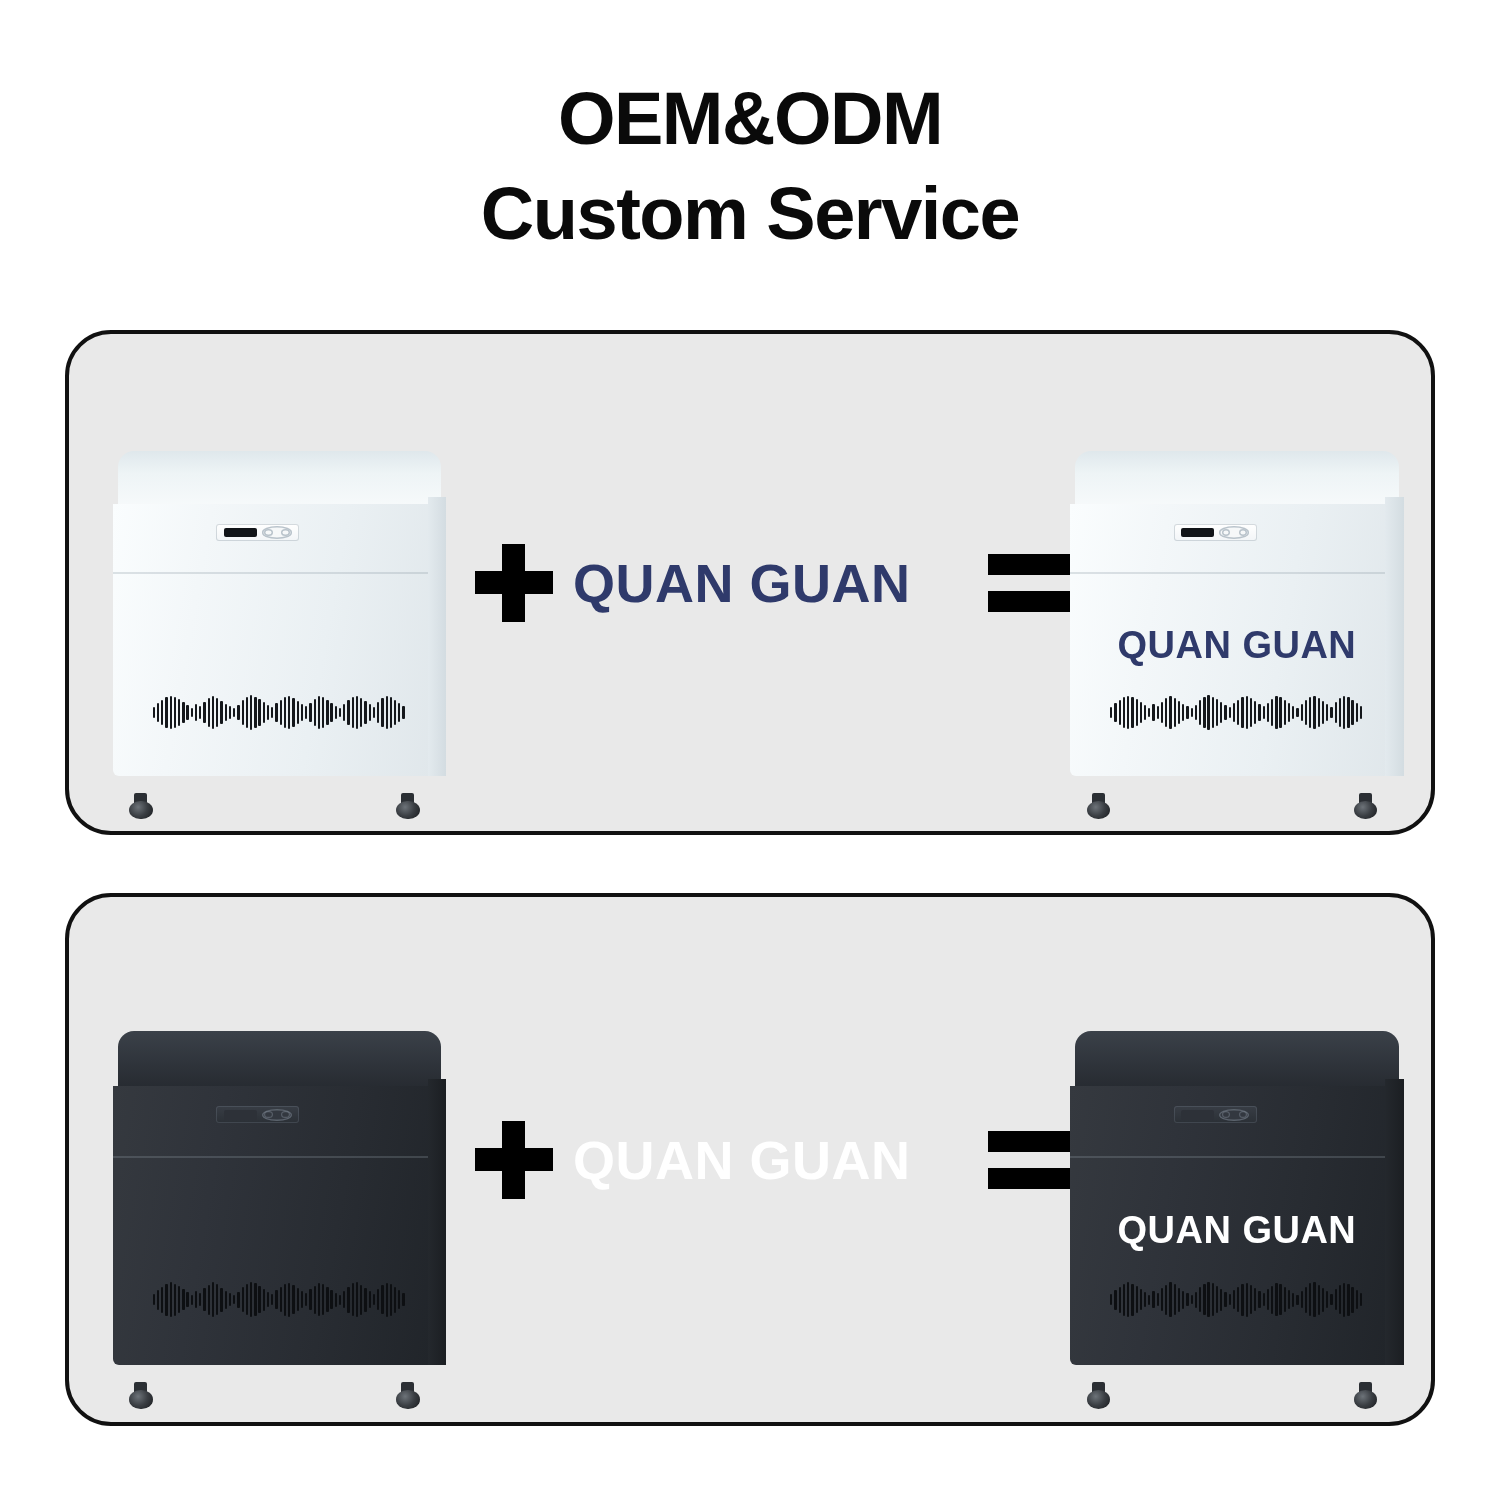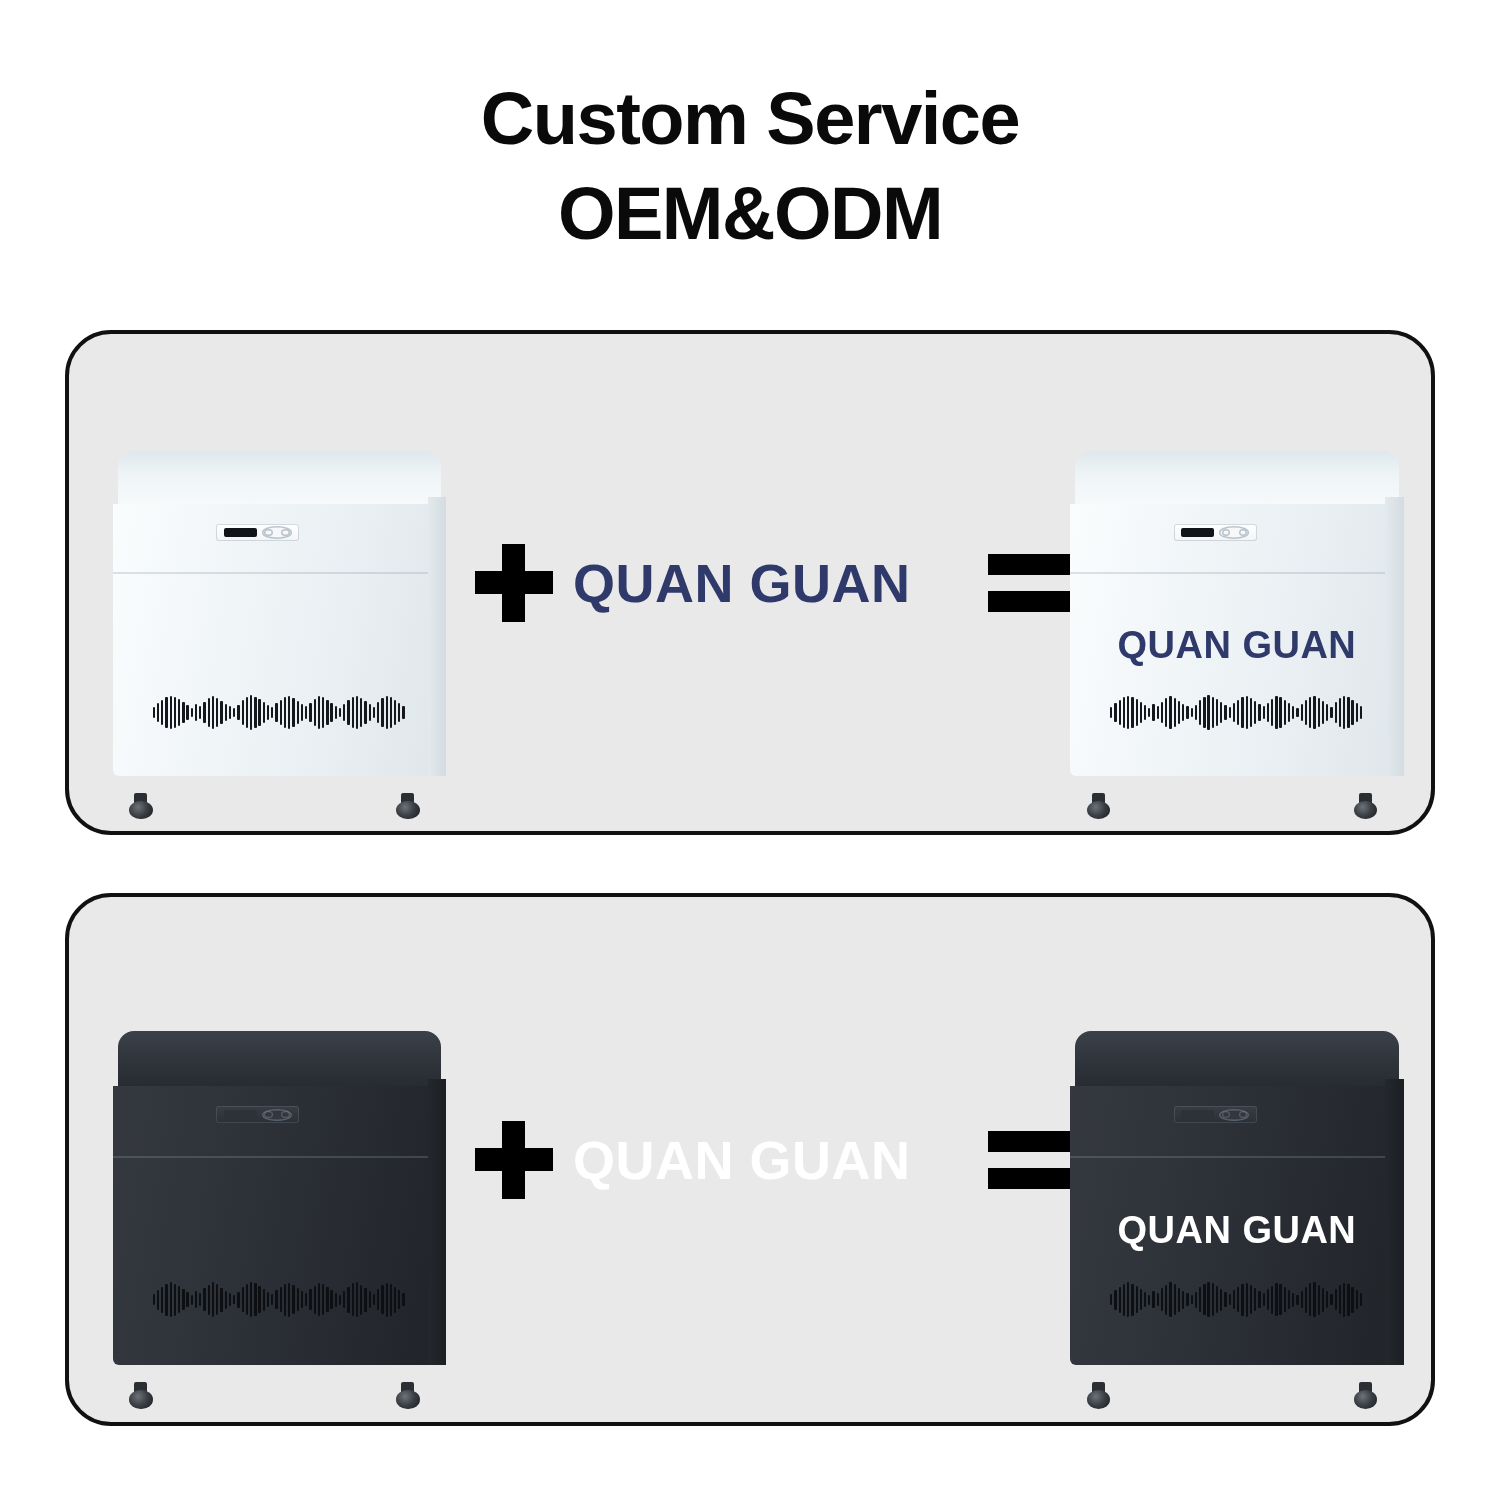--- a/index.html
+++ b/index.html
@@ -316,22 +316,22 @@
   #equals-white { left: 67.5%; }
 
   #plus-black   { left: 29.8%; }
   #logo-black-row  { left: 37.0%; }
   #equals-black { left: 67.5%; }
 </style>
 </head>
 <body>
 
 <div class="title-block">
+  <span class="title-line">OEM&amp;ODM</span>
   <span class="title-line">Custom Service</span>
-  <span class="title-line">OEM&amp;ODM</span>
 </div>
 
 <div class="panel" id="panel-white">
   <div class="panel-inner">
 
     <div class="machine m-white" id="machine-plain-white">
       <div class="machine-body">
         <div class="lid">
           <div class="lid-face"></div>
         </div>

